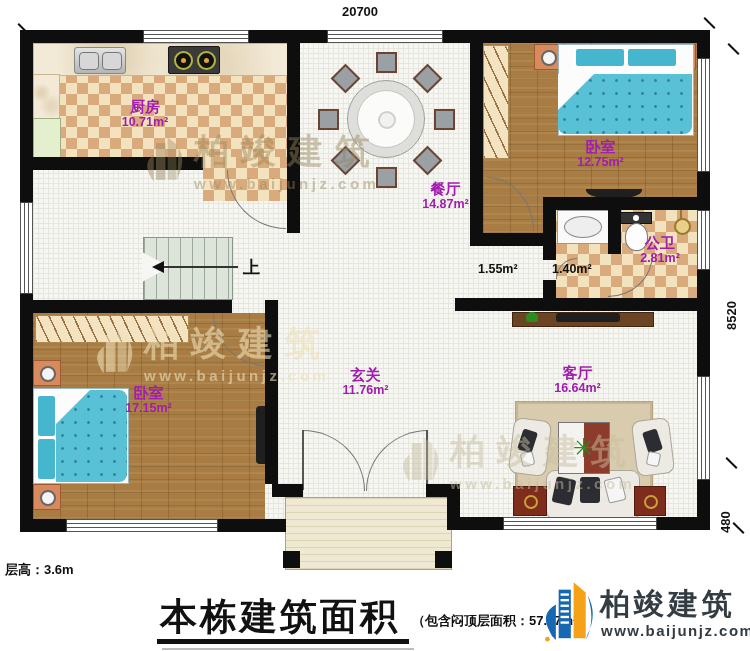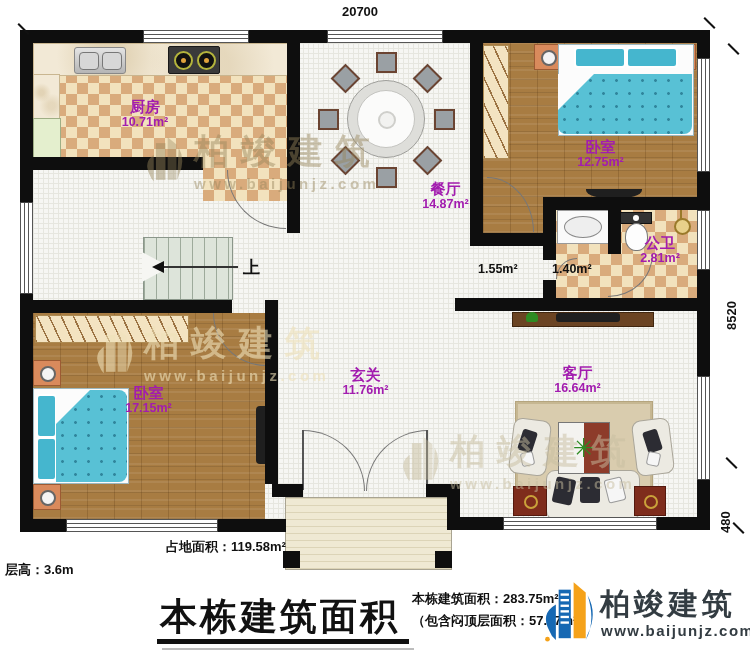--- a/index.html
+++ b/index.html
@@ -312,28 +312,26 @@
           <path d="M35 4 L47 14 L47 62 L35 62 Z" fill="currentColor" opacity="0.8"></path>
           <path d="M50 18 Q60 36 50 56 L48 62 Z" fill="currentColor"></path>
         </svg>
       <div>
           <div class="wm-name">柏竣建筑</div>
           <div class="wm-url">www.baijunjz.com</div>
         </div>
     </div>
   </div>
 
-  <div class="footer-note" style="left:166px;top:538px;">占地面积：119.58m²</div>
   <div class="footer-note" style="left:5px;top:561px;">层高：3.6m</div>
 
   <div class="ftitle" style="left:160px;top:592px;">本栋建筑面积</div>
   <div class="uline1" style="left:157px;top:639px;width:252px;height:5px;"></div>
   <div class="uline2" style="left:162px;top:648px;width:252px;height:2px;"></div>
 
-  <div class="footer-note" style="left:412px;top:590px;">本栋建筑面积：283.75m²</div>
   <div class="footer-note" style="left:412px;top:612px;">（包含闷顶层面积：57.07m²）</div>
 
   <div style="position:absolute;left:540px;top:580px;z-index:12;">
     <svg width="56" height="66" viewBox="0 0 60 70">
       <path d="M10 54 Q0 36 17 26 L17 64 Q12 60 10 54Z" fill="#1668b3"></path>
       <rect x="20" y="10" width="13" height="52" fill="#1668b3"></rect>
       <rect x="22" y="14" width="9" height="2.5" fill="#fff"></rect>
         <rect x="22" y="20" width="9" height="2.5" fill="#fff"></rect>
       <rect x="22" y="26" width="9" height="2.5" fill="#fff"></rect>
         <rect x="22" y="32" width="9" height="2.5" fill="#fff"></rect>

